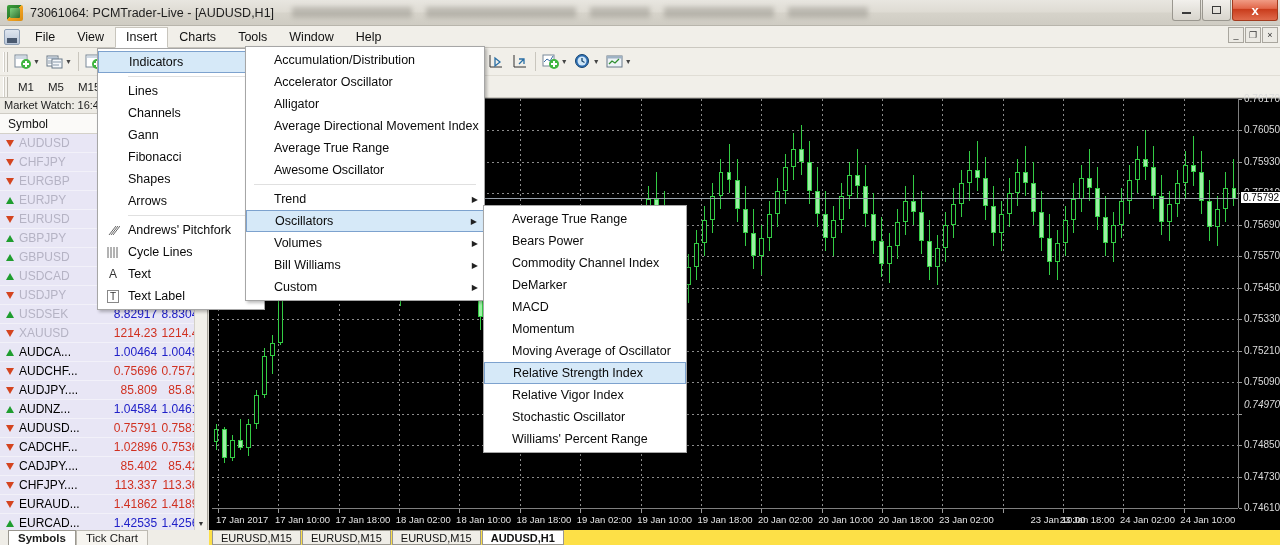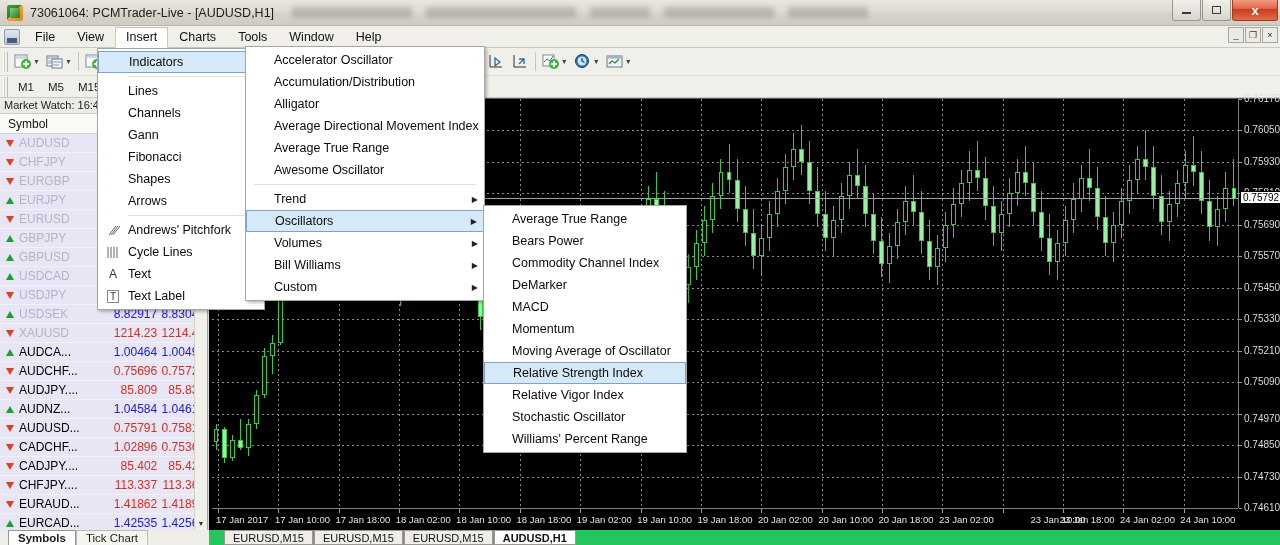--- a/index.html
+++ b/index.html
@@ -202,21 +202,21 @@
     background:#efedE7; display:flex; align-items:flex-start;
   }
   .btab {
     font-size:11.5px; color:#1a1a1a; padding:1px 9px 0 9px; height:15px;
     border-left:1px solid #bdbab2; border-right:1px solid #bdbab2; border-top:1px solid #bdbab2;
     background:#f6f4ef;
   }
   .btab.sel { background:#ffffff; font-weight:bold; border-color:#9a978f; }
   .chart-tabs {
     position:absolute; left:209px; top:530px; width:1071px; height:15px;
-    background:#22c55e; display:flex; align-items:flex-start; padding-left:15px;
+    background:#fde047; display:flex; align-items:flex-start; padding-left:3px;
   }
   .ctab {
     font-size:11px; color:#111; background:#efedE7; border:1px solid #9a978f;
     padding:1px 8px 0; height:15px; margin-right:1px;
   }
   .ctab.sel { background:#fff; font-weight:bold; }
 </style>
 </head>
 <body>
 
@@ -1121,21 +1121,21 @@
         <div class="plabel" style="top: 151.308px;">0.75570</div>
         <div class="ptick" style="top: 188.769px;"></div>
         <div class="plabel" style="top: 182.769px;">0.75450</div>
         <div class="ptick" style="top: 220.231px;"></div>
         <div class="plabel" style="top: 214.231px;">0.75330</div>
         <div class="ptick" style="top: 251.692px;"></div>
         <div class="plabel" style="top: 245.692px;">0.75210</div>
         <div class="ptick" style="top: 283.154px;"></div>
         <div class="plabel" style="top: 277.154px;">0.75090</div>
         <div class="ptick" style="top: 314.615px;"></div>
-        <div class="plabel" style="top: 314px;">0.74970</div>
+        <div class="plabel" style="top: 300px; font-style: italic;">0.74970</div>
         <div class="ptick" style="top: 346.077px;"></div>
         <div class="plabel" style="top: 340.077px;">0.74850</div>
         <div class="ptick" style="top: 377.538px;"></div>
         <div class="plabel" style="top: 371.538px;">0.74730</div>
         <div class="ptick" style="top: 409px;"></div>
         <div class="plabel" style="top: 403px;">0.74610</div>
         <div class="cur-price" style="top: 92.1038px;">0.75792</div>
       </div>
     <div class="time-axis" id="time-axis">
         <div class="ttick" style="left: 6.03529px;"></div>
@@ -1242,26 +1242,26 @@
         <div class="gutter">
           <span style="font-size:10px;color:#333;border:1px solid #888;padding:0 2px">T</span>
         </div>
         <div class="lbl">Text Label</div>
         <div class="sub"></div>
       </div>
     </div>
   <div class="mpanel" id="menu-indicators">
       <div class="mrow">
         <div class="gutter"></div>
+        <div class="lbl">Accumulation/Distribution</div>
+        <div class="sub"></div>
+      </div>
+      <div class="mrow">
+        <div class="gutter"></div>
         <div class="lbl">Accelerator Oscillator</div>
-        <div class="sub"></div>
-      </div>
-      <div class="mrow">
-        <div class="gutter"></div>
-        <div class="lbl">Accumulation/Distribution</div>
         <div class="sub"></div>
       </div>
       <div class="mrow">
         <div class="gutter"></div>
         <div class="lbl">Alligator</div>
         <div class="sub"></div>
       </div>
       <div class="mrow">
         <div class="gutter"></div>
         <div class="lbl">Average Directional Movement Index</div>

